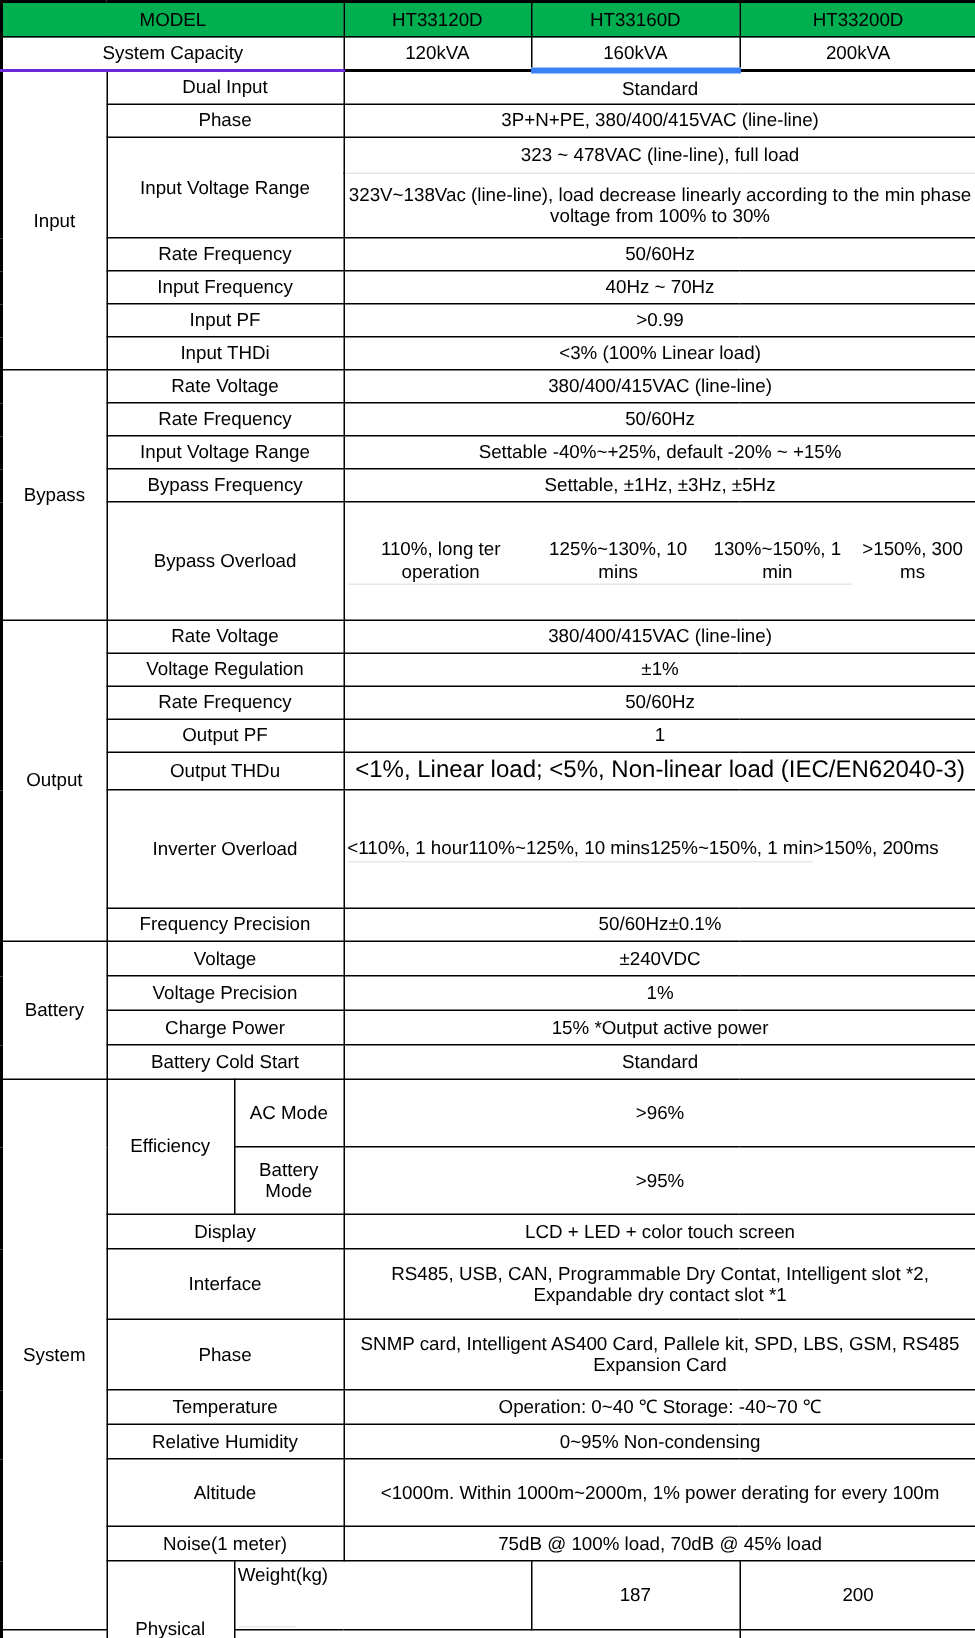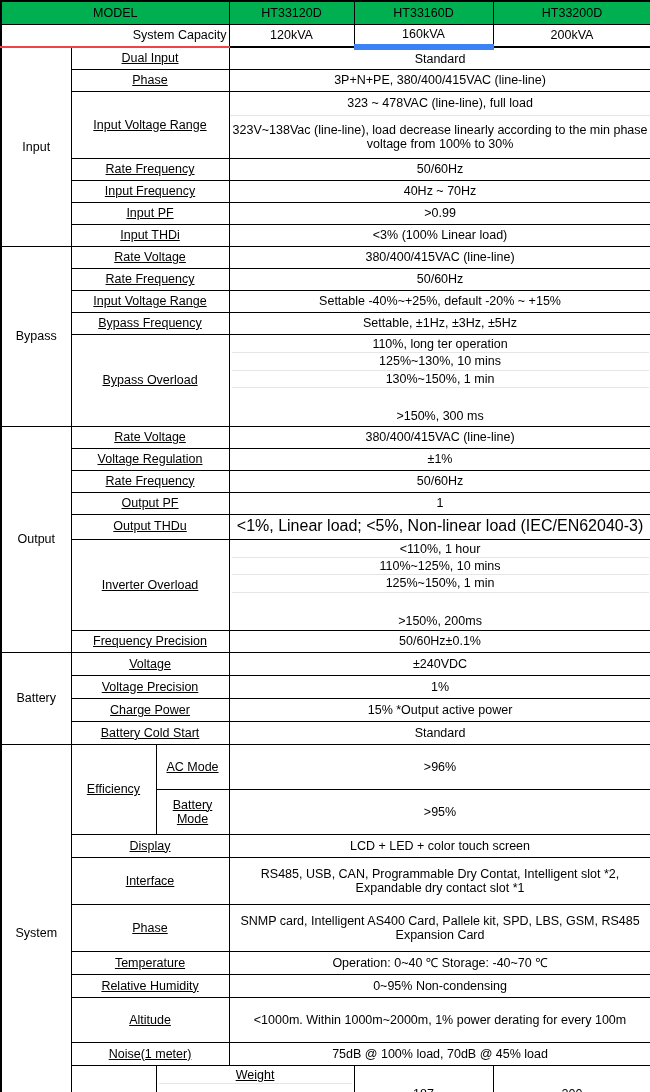--- a/index.html
+++ b/index.html
@@ -47,39 +47,36 @@
   
   td.section {
     border-top: 2px solid #000;
     border-bottom: 2px solid #000;
     border-right: 2px solid #000;
     font-size: 12.5px;
   }
 
   td.rowlabel {
     border-right: 1px solid #000;
-    text-decoration: underline;
   }
 
   
   .sublines {
     display: flex;
-    flex-direction: column;
-    justify-content: center;
+    flex-direction: row;
     width: 100%;
     height: 100%;
   }
   .sublines > span {
     display: block;
     border-bottom: 1px solid #e6e6e6;
     padding: 1px 0;
   }
   .sublines > span:last-child {
     border-bottom: none;
-    margin-top: 20px;
   }
 
   td.nopad { padding: 0; }
 
   .wrapcell {
     padding: 2px 4px;
     margin-left: 24px;
   }
 
   
@@ -101,23 +98,23 @@
 
   <tbody>
       <tr>
     <td class="hdr" colspan="3">MODEL</td>
     <td class="hdr">HT33120D</td>
     <td class="hdr">HT33160D</td>
     <td class="hdr">HT33200D</td>
   </tr>
 
   <tr>
-    <td colspan="3" style="height:19px;border-bottom:2px solid #ef4444;text-align:right;">System Capacity</td>
+    <td colspan="3" style="height:19px;border-bottom:2px solid #6d28d9;">System Capacity</td>
     <td style="border-bottom:2px solid #000;">120kVA</td>
-    <td style="border-bottom:6px solid #3b82f6;">160kVA</td>
+    <td style="border-bottom:4px solid #3b82f6;">160kVA</td>
     <td style="border-bottom:2px solid #000;">200kVA</td>
   </tr>
 
   <tr>
     <td class="section" rowspan="8">Input</td>
     <td class="rowlabel bandtop" colspan="2" style="height:19px">Dual Input</td>
     <td class="bandtop" colspan="3">Standard</td>
   </tr>
   <tr>
     <td class="rowlabel" colspan="2" style="height:19px">Phase</td>

